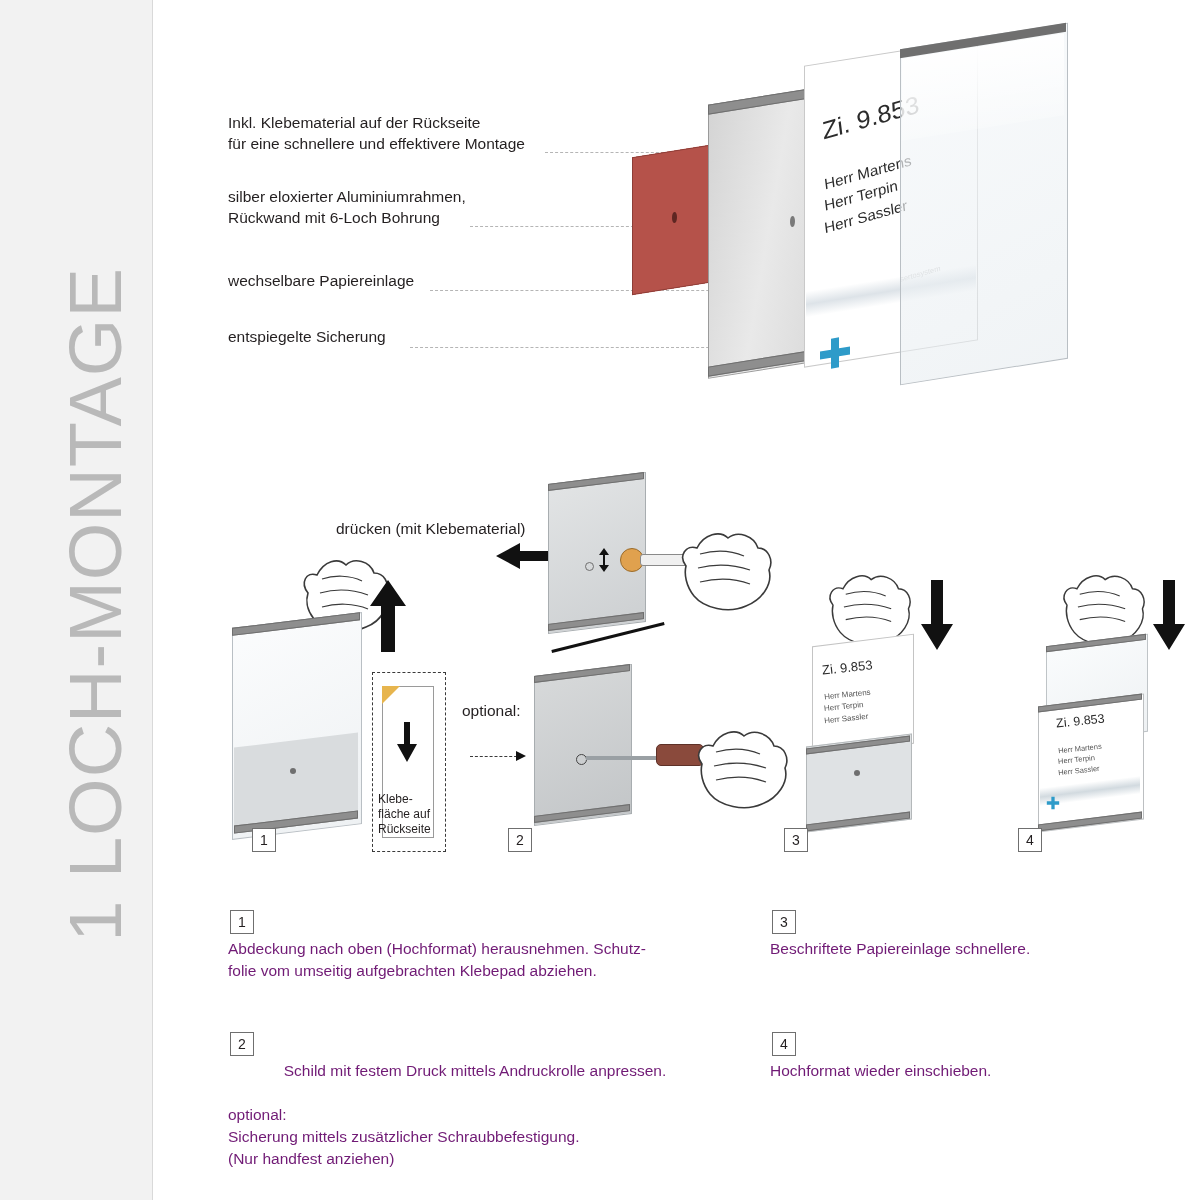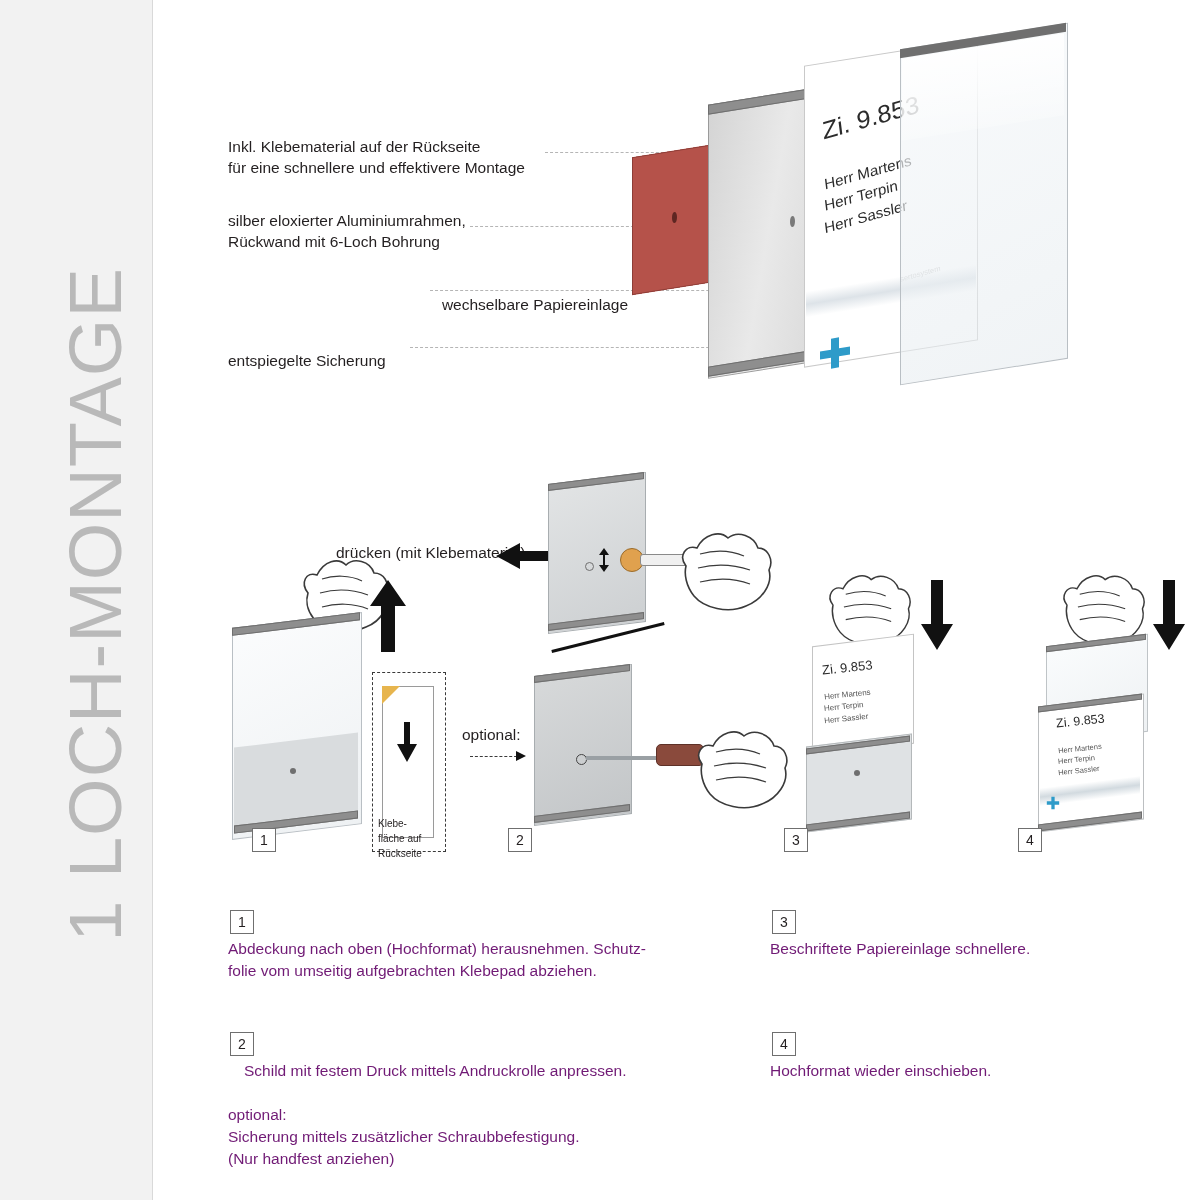--- a/index.html
+++ b/index.html
@@ -24,21 +24,21 @@
     text-align:center;
     transform:rotate(-90deg);
     transform-origin:center center;
     font-size:74px;
     letter-spacing:1px;
     color:#b9b9b9;
     font-weight:400;
     white-space:nowrap;
   }
   
-  .txt{position:absolute;font-size:15.5px;line-height:21px;color:#231f20;white-space:pre-line;margin-top:24px;}
+  .txt{position:absolute;font-size:15.5px;line-height:21px;color:#231f20;white-space:pre-line;}
   .leader{position:absolute;border-top:1px dashed #b5b5b5;height:0;}
   .stepbox{
     position:absolute;width:22px;height:22px;border:1px solid #6f6f6f;
     display:flex;align-items:center;justify-content:center;
     font-size:14px;color:#231f20;background:#fff;
   }
   
   #explode{position:absolute;left:600px;top:20px;width:580px;height:400px;}
   .panel{position:absolute;}
   
@@ -105,40 +105,40 @@
     transform:skewY(-9deg);
   }
   
   #sheen-band{
     position:absolute;left:206px;top:258px;width:170px;height:26px;
     background:linear-gradient(180deg,rgba(255,255,255,0),rgba(215,222,228,.85),rgba(255,255,255,0));
     transform:skewY(-9deg);
   }
   .rail{position:absolute;background:#8e8e8e;border:1px solid #6f6f6f;box-sizing:border-box;}
   .dashbox{position:absolute;border:1.5px dashed #3a3a3a;}
-  .smalllbl{position:absolute;font-size:10px;line-height:15px;color:#231f20;white-space:pre-line;margin-top:24px;}
+  .smalllbl{position:absolute;font-size:12px;line-height:15px;color:#231f20;white-space:pre-line;}
   
   .caption{position:absolute;font-size:15.5px;line-height:22px;white-space:pre-line;color:#701a75;}
 </style>
 </head>
 <body>
 
 <div id="sidebar">
   <div id="sidebar-title">1 LOCH-MONTAGE</div>
 </div>
 
 <div class="txt" style="left:228px;top:112px;width:400px;">Inkl. Klebematerial auf der Rückseite
 für eine schnellere und effektivere Montage</div>
 <div class="leader" style="left:545px;top:152px;width:260px;"></div>
 
 <div class="txt" style="left:228px;top:186px;width:400px;">silber eloxierter Aluminiumrahmen,
 Rückwand mit 6-Loch Bohrung</div>
 <div class="leader" style="left:470px;top:226px;width:345px;"></div>
 
-<div class="txt" style="left:228px;top:270px;width:400px;text-align:right;">wechselbare Papiereinlage</div>
+<div class="txt" style="left:228px;top:270px;width:400px;">wechselbare Papiereinlage</div>
 <div class="leader" style="left:430px;top:290px;width:440px;"></div>
 
 <div class="txt" style="left:228px;top:326px;width:400px;">entspiegelte Sicherung</div>
 <div class="leader" style="left:410px;top:347px;width:515px;"></div>
 
 <div id="explode">
 
   <div class="panel" id="pad"></div>
   <div id="pad-hole"></div>
 
@@ -302,21 +302,21 @@
   </svg>
 
   <div class="stepbox" style="left:1018px;top:828px;">4</div>
 </div>
 
 <div class="stepbox" style="left:230px;top:910px;">1</div>
 <div class="caption" style="left:228px;top:938px;width:500px;">Abdeckung nach oben (Hochformat) herausnehmen. Schutz-
 folie vom umseitig aufgebrachten Klebepad abziehen.</div>
 
 <div class="stepbox" style="left:230px;top:1032px;">2</div>
-<div class="caption" style="left:244px;top:1060px;width:520px;">Schild mit festem Druck mittels Andruckrolle anpressen.</div>
+<div class="caption" style="left:215px;top:1060px;width:520px;text-align:center;">Schild mit festem Druck mittels Andruckrolle anpressen.</div>
 <div class="caption" style="left:228px;top:1104px;width:520px;">optional:
 Sicherung mittels zusätzlicher Schraubbefestigung.
 (Nur handfest anziehen)</div>
 
 <div class="stepbox" style="left:772px;top:910px;">3</div>
 <div class="caption" style="left:770px;top:938px;width:400px;">Beschriftete Papiereinlage schnellere.</div>
 
 <div class="stepbox" style="left:772px;top:1032px;">4</div>
 <div class="caption" style="left:770px;top:1060px;width:400px;">Hochformat wieder einschieben.</div>
 

